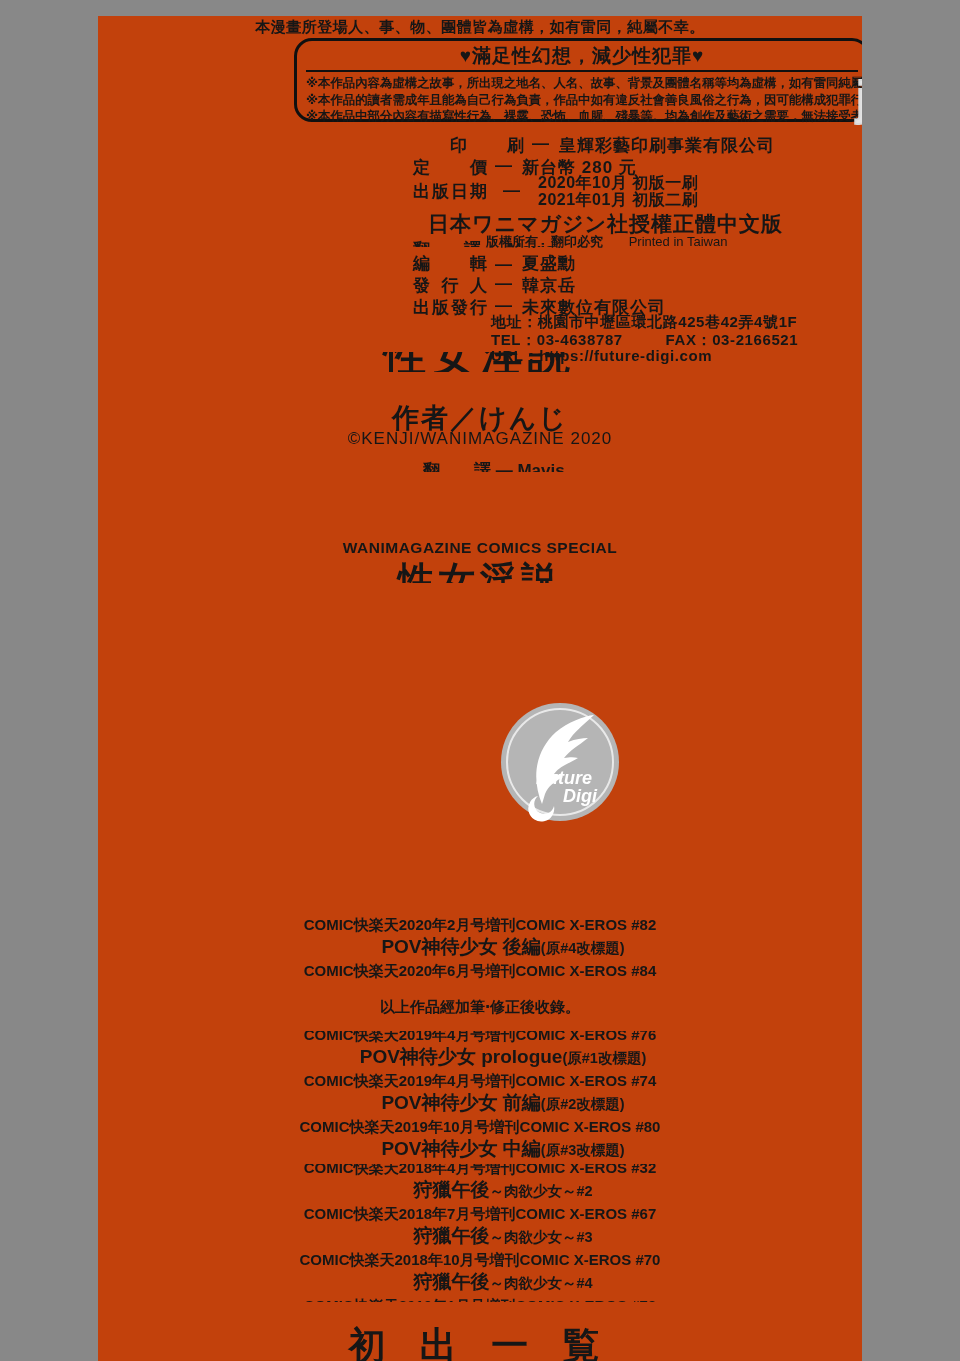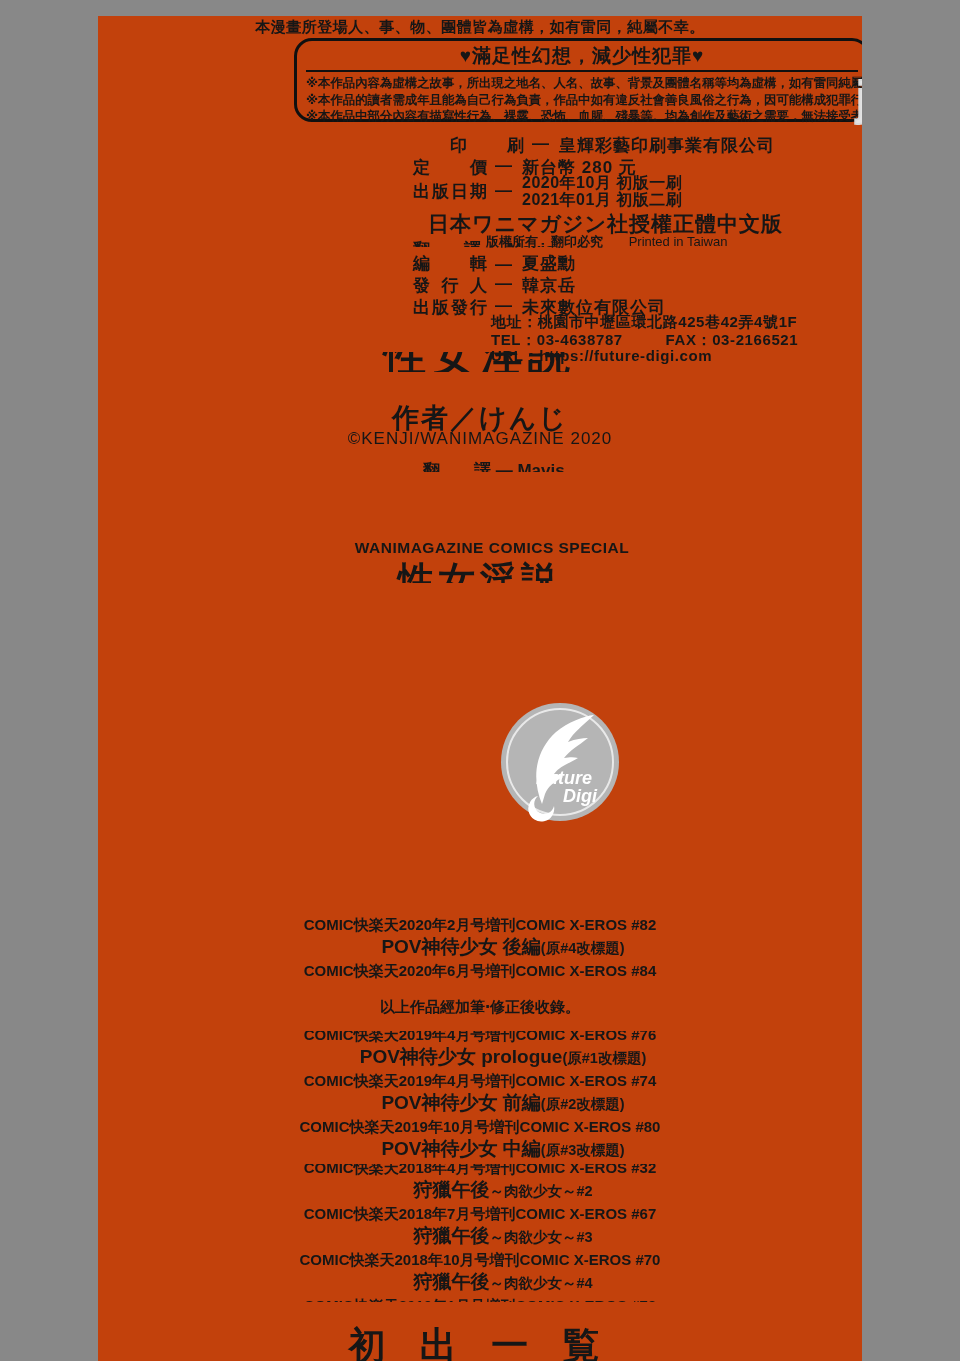--- a/index.html
+++ b/index.html
@@ -52,21 +52,21 @@
   #logo-fragment{top:336px;left:0;width:100%;height:20px;overflow:hidden;
     text-align:center;}
   #logo-fragment span{display:inline-block;margin-top:-24px;
     font-size:42px;font-weight:900;letter-spacing:6px;}
   #author-line{top:384px;left:0;width:100%;text-align:center;
     font-size:27px;font-weight:bold;letter-spacing:2px;}
   #author-copyright{top:413px;left:0;width:100%;text-align:center;
     font-size:17px;letter-spacing:1px;}
   
   #series-line{top:523px;left:0;width:100%;text-align:center;
-    font-size:15.5px;font-weight:bold;letter-spacing:.5px;padding-left:12px;}
+    font-size:15.5px;font-weight:bold;letter-spacing:.5px;}
   #book-title-clip{top:540px;left:0;width:100%;height:27px;overflow:hidden;
     text-align:center;}
   #book-title-clip span{font-size:36px;font-weight:900;letter-spacing:5px;}
   
   #futuredigi{top:684px;left:400px;width:124px;height:124px;}
   
   #credits{top:898px;left:0;width:100%;text-align:center;}
   .e-source{font-size:15px;font-weight:bold;line-height:17px;margin:2px 0;
     letter-spacing:0;}
   .e-work{font-size:19px;font-weight:bold;line-height:22px;margin:3px 0;padding-left:46px;}
@@ -110,21 +110,21 @@
   <div class="co-row" style="top:118px;padding-left:37px;">
     <span class="co-label">印刷</span>
     <span class="co-dash">—</span>
     <span class="co-val">皇輝彩藝印刷事業有限公司</span>
   </div>
   <div class="co-row" style="top:140px;">
     <span class="co-label">定價</span>
     <span class="co-dash">—</span>
     <span class="co-val">新台幣 280 元</span>
   </div>
-  <div class="co-row" style="top:158px;align-items:center;">
+  <div class="co-row" style="top:158px;align-items:center;gap:8px;">
     <span class="co-label">出版日期</span>
     <span class="co-dash">—</span>
     <span class="co-date-lines">
       <span style="display:block">2020年10月 初版一刷</span>
       <span style="display:block">2021年01月 初版二刷</span>
     </span>
   </div>
 
   <div id="license-line" class="abs">日本ワニマガジン社授權正體中文版</div>
 

